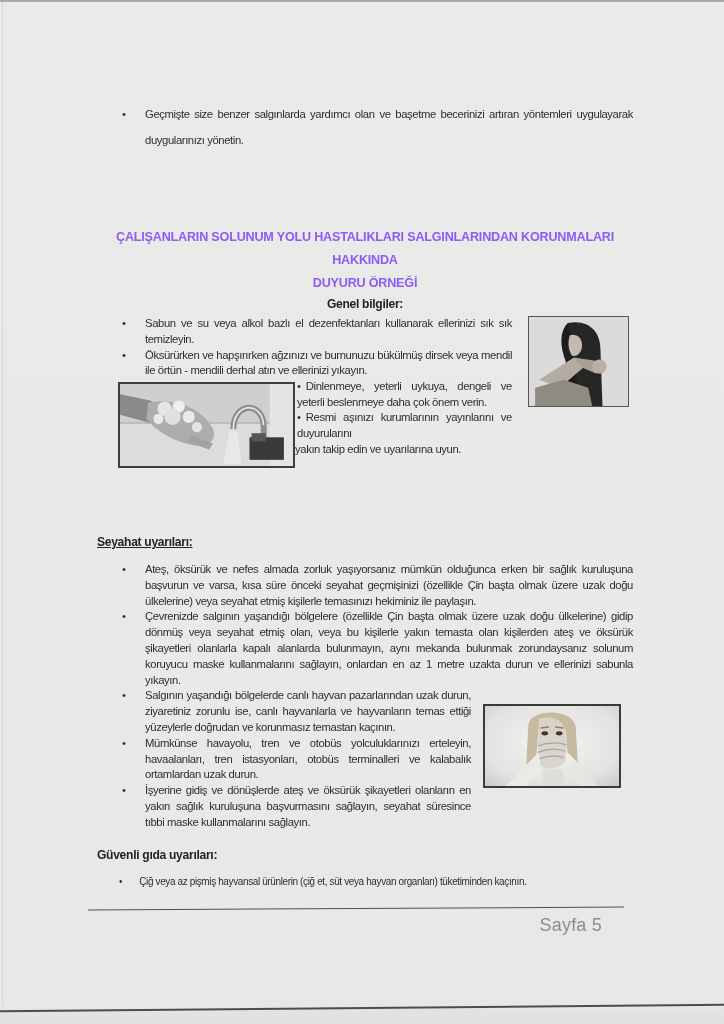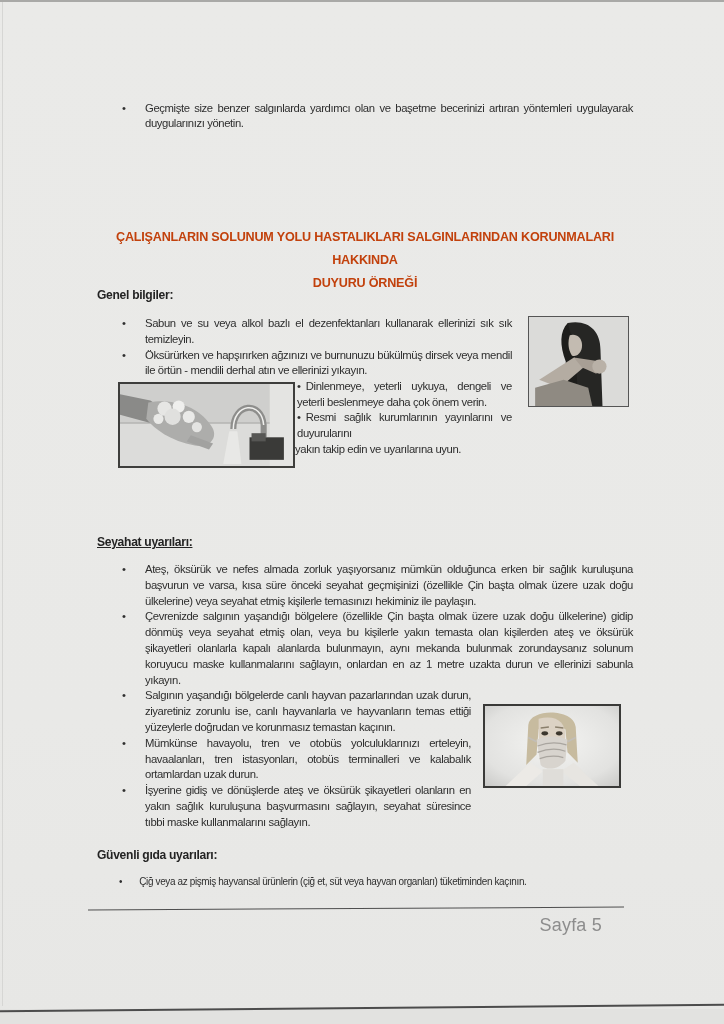--- a/index.html
+++ b/index.html
@@ -19,29 +19,29 @@
   .content {
     position:absolute; left:97px; top:0; width:536px;
     font-size:11.3px; letter-spacing:-0.4px; line-height:15.8px;
   }
   .block { position:absolute; left:0; right:0; }
 
   ul { list-style:none; }
   li { position:relative; padding-left:48px; text-align:justify; }
   li::before { content:"\2022"; position:absolute; left:25px; }
 
-  .intro { top:101px; line-height:15px; }
+  .intro { top:101px; line-height:26px; }
 
   .doc-title {
     top:226px; text-align:center; font-weight:bold;
-    font-size:12.6px; line-height:23px; letter-spacing:-0.2px; color:#c2410c;
+    font-size:12.6px; line-height:23px; letter-spacing:-0.2px; color:#8b5cf6;
   }
 
   .sec-heading { font-weight:bold; font-size:12.1px; color:#232323; letter-spacing:-0.3px; }
-  #h-general { top:288px; }
+  #h-general { top:297px;text-align:center; }
   #h-travel  { top:535px;text-decoration:underline; }
   #h-food    { top:848px; }
 
   .general-flow { top:316px; }
   .travel-flow  { top:562px; }
   .food-flow    { top:874px; }
 
   .subbullets { margin-left:200px; text-align:justify; line-height:15.5px; }
   .subbullets p::before { content:"\2022\2002"; }
   .continuation { margin-left:28px; margin-top:1px; }
@@ -120,21 +120,21 @@
         <circle cx="58" cy="22" r="6" fill="#efefed"></circle>
         <circle cx="52" cy="32" r="8" fill="#e0e0de"></circle>
         <circle cx="68" cy="32" r="6" fill="#eaeae8"></circle>
         <circle cx="38" cy="34" r="5" fill="#e9e9e7"></circle>
         <circle cx="76" cy="42" r="5" fill="#e4e4e2"></circle>
       </svg>
     </span>
 
     <div class="subbullets">
       <p class="sub">Dinlenmeye, yeterli uykuya, dengeli ve yeterli beslenmeye daha çok önem verin.</p>
-      <p class="sub">Resmi sağlık kurumlarının yayınlarını ve duyurularını</p>
+      <p class="sub">Resmi aşınızı kurumlarının yayınlarını ve duyurularını</p>
     </div>
     <p class="continuation">yakın takip edin ve uyarılarına uyun.</p>
   </div>
 
   <h2 class="block sec-heading" id="h-travel">Seyahat uyarıları:</h2>
 
   <div class="block travel-flow">
     <ul>
       <li>Ateş, öksürük ve nefes almada zorluk yaşıyorsanız mümkün olduğunca erken bir sağlık kuruluşuna başvurun ve varsa, kısa süre önceki seyahat geçmişinizi (özellikle Çin başta olmak üzere uzak doğu ülkelerine) veya seyahat etmiş kişilerle temasınızı hekiminiz ile paylaşın.</li>
       <li>Çevrenizde salgının yaşandığı bölgelere (özellikle Çin başta olmak üzere uzak doğu ülkelerine) gidip dönmüş veya seyahat etmiş olan, veya bu kişilerle yakın temasta olan kişilerden ateş ve öksürük şikayetleri olanlarla kapalı alanlarda bulunmayın, aynı mekanda bulunmak zorundaysanız solunum koruyucu maske kullanmalarını sağlayın, onlardan en az 1 metre uzakta durun ve ellerinizi sabunla yıkayın.</li>

